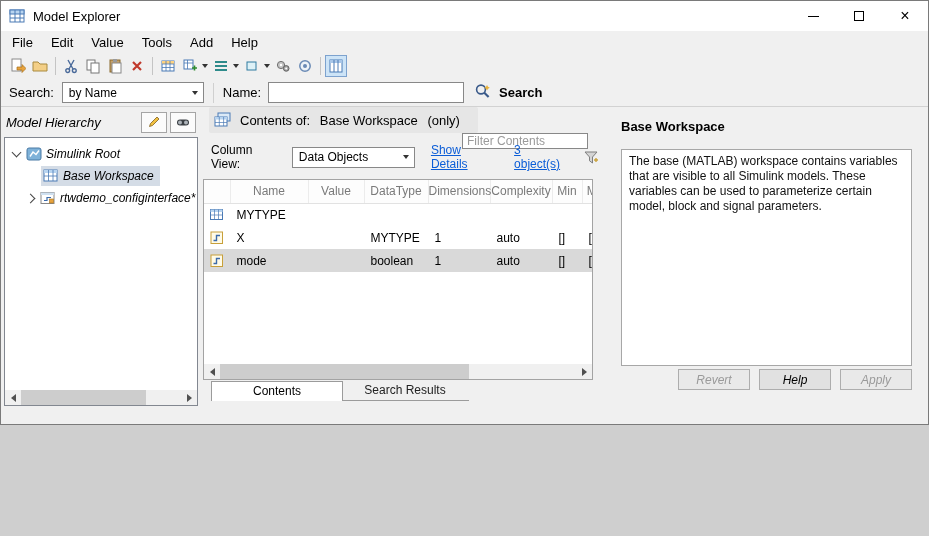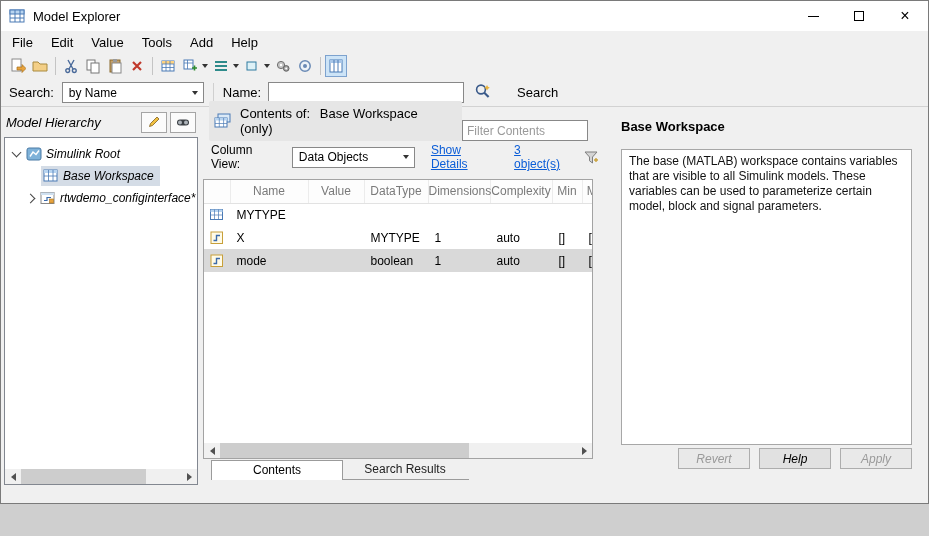--- a/index.html
+++ b/index.html
@@ -1,18 +1,18 @@
 <!DOCTYPE html>
 <html><head>
 <meta charset="utf-8">
 <style>
   * { box-sizing: border-box; margin: 0; padding: 0; }
   html,body { background:#cfcfcf; }
   body { font-family: "Liberation Sans", sans-serif; }
-  .window { position:relative; width:929px; height:504px; background:#f0f0f0;
+  .window { position:relative; width:929px; height:425px; background:#f0f0f0;
             border:1px solid #7a7a7a; overflow:hidden; font-size:13px; color:#000; }
 
   
   .titlebar { position:absolute; top:0; left:0; right:0; height:30px; background:#fff;
               display:flex; align-items:center; }
   .app-icon { margin-left:8px; width:16px; height:16px; display:inline-block; }
   .win-title { margin-left:8px; font-size:13px; }
   .win-controls { margin-left:auto; display:flex; height:100%; }
   .win-btn { width:46px; height:100%; display:flex; align-items:center; justify-content:center; }
   .min-glyph { width:11px; height:1px; background:#000; display:inline-block; }
@@ -40,21 +40,21 @@
   .dropdown { height:21px; background:#fff; border:1px solid #888; display:flex; align-items:center;
               padding-left:6px; font-size:12px; position:relative; }
   .dropdown .dd-zone { margin-left:auto; width:17px; height:100%; display:flex; align-items:center;
               justify-content:center; }
   .search-mode-dd { width:142px; margin-left:8px; }
   .vsep { width:1px; height:20px; background:#d0d0d0; margin:0 9px; }
   .text-input { height:21px; border:1px solid #888; background:#fff; font-size:12px; padding:0 4px;
                 font-family:"Liberation Sans",sans-serif; }
   .name-input { width:196px; }
   .search-go { display:flex; align-items:center; margin-left:10px; }
-  .search-go-label { margin-left:25px; }
+  .search-go-label { margin-left:7px;font-weight:bold; }
 
   
   .left-panel { position:absolute; top:106px; left:0; width:200px; bottom:0;font-style:italic; }
   .lp-header { height:30px; display:flex; align-items:center; padding:0 5px; }
   .lp-buttons { margin-left:auto; display:flex; gap:3px; }
   .lp-btn { width:26px; height:21px; border:1px solid #a5a5a5; background:#fbfbfb; display:flex;
             align-items:center; justify-content:center; }
   .tree-box { position:absolute; top:30px; left:3px; width:194px; bottom:18px; background:#fff;
               border:1px solid #828790; overflow:hidden; }
   .tree { padding-top:5px; font-size:12px; }
@@ -73,21 +73,21 @@
                   background:#f0f0f0; flex:none; }
   .arr-l { width:0;height:0;border-top:4px solid transparent;border-bottom:4px solid transparent;
            border-right:5px solid #505050; }
   .arr-r { width:0;height:0;border-top:4px solid transparent;border-bottom:4px solid transparent;
            border-left:5px solid #505050; }
   .scroll-track { flex:1; height:15px; position:relative; }
   .scroll-thumb { position:absolute; top:0; height:15px; background:#cdcdcd; }
 
   
   .center-panel { position:absolute; top:106px; left:202px; width:398px; bottom:0; }
-  .contents-row { height:34px; display:flex; align-items:flex-end; padding-left:6px; }
+  .contents-row { height:34px; display:flex; align-items:flex-start; padding-left:6px;flex-direction:column; }
   .contents-bg { background:#e6e6e6; border-radius:2px; display:flex; align-items:center;
                  padding:5px 12px 5px 5px; }
   .contents-icon { width:18px; height:16px; margin-right:8px; }
   .contents-text span { margin-right:6px; }
   .filter-input { width:126px; margin-left:auto; margin-right:13px; }
   .filter-input::placeholder { color:#9a9a9a; }
   .columnview-row { height:32px; display:flex; align-items:center; padding-left:8px; font-size:12px; }
   .cv-dd { width:128px; margin-left:10px; }
   .link { color:#0b5dd7; text-decoration:underline; margin-left:16px; font-size:12px; }
   .funnel-btn { margin-left:14px; width:20px; height:20px; display:flex; align-items:center;

